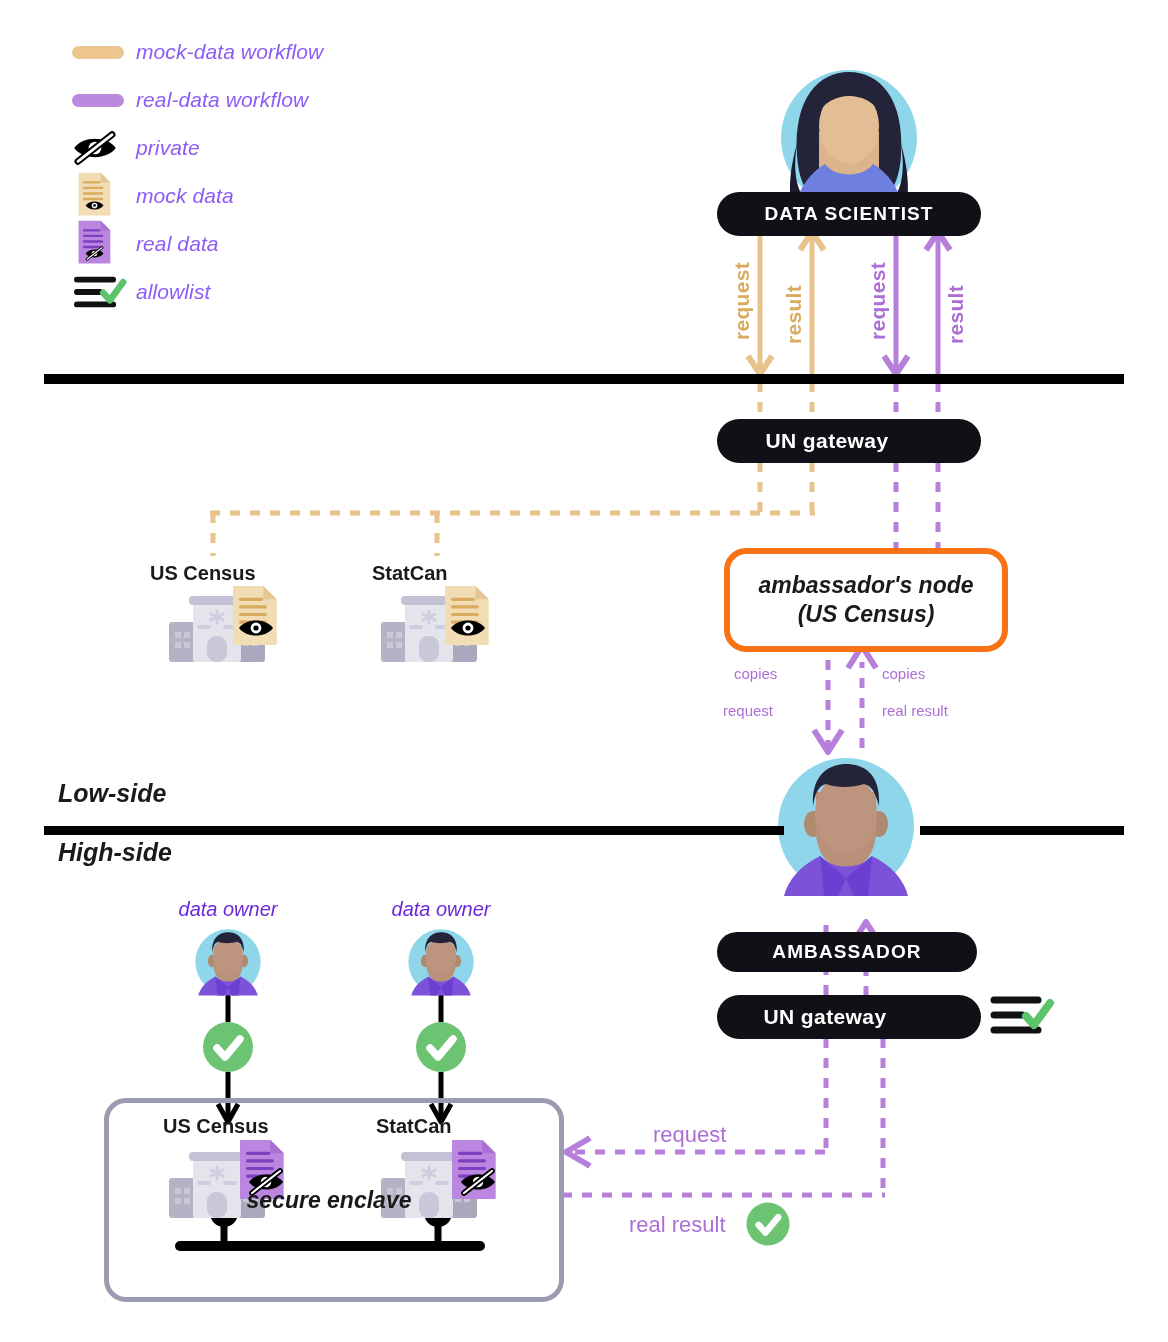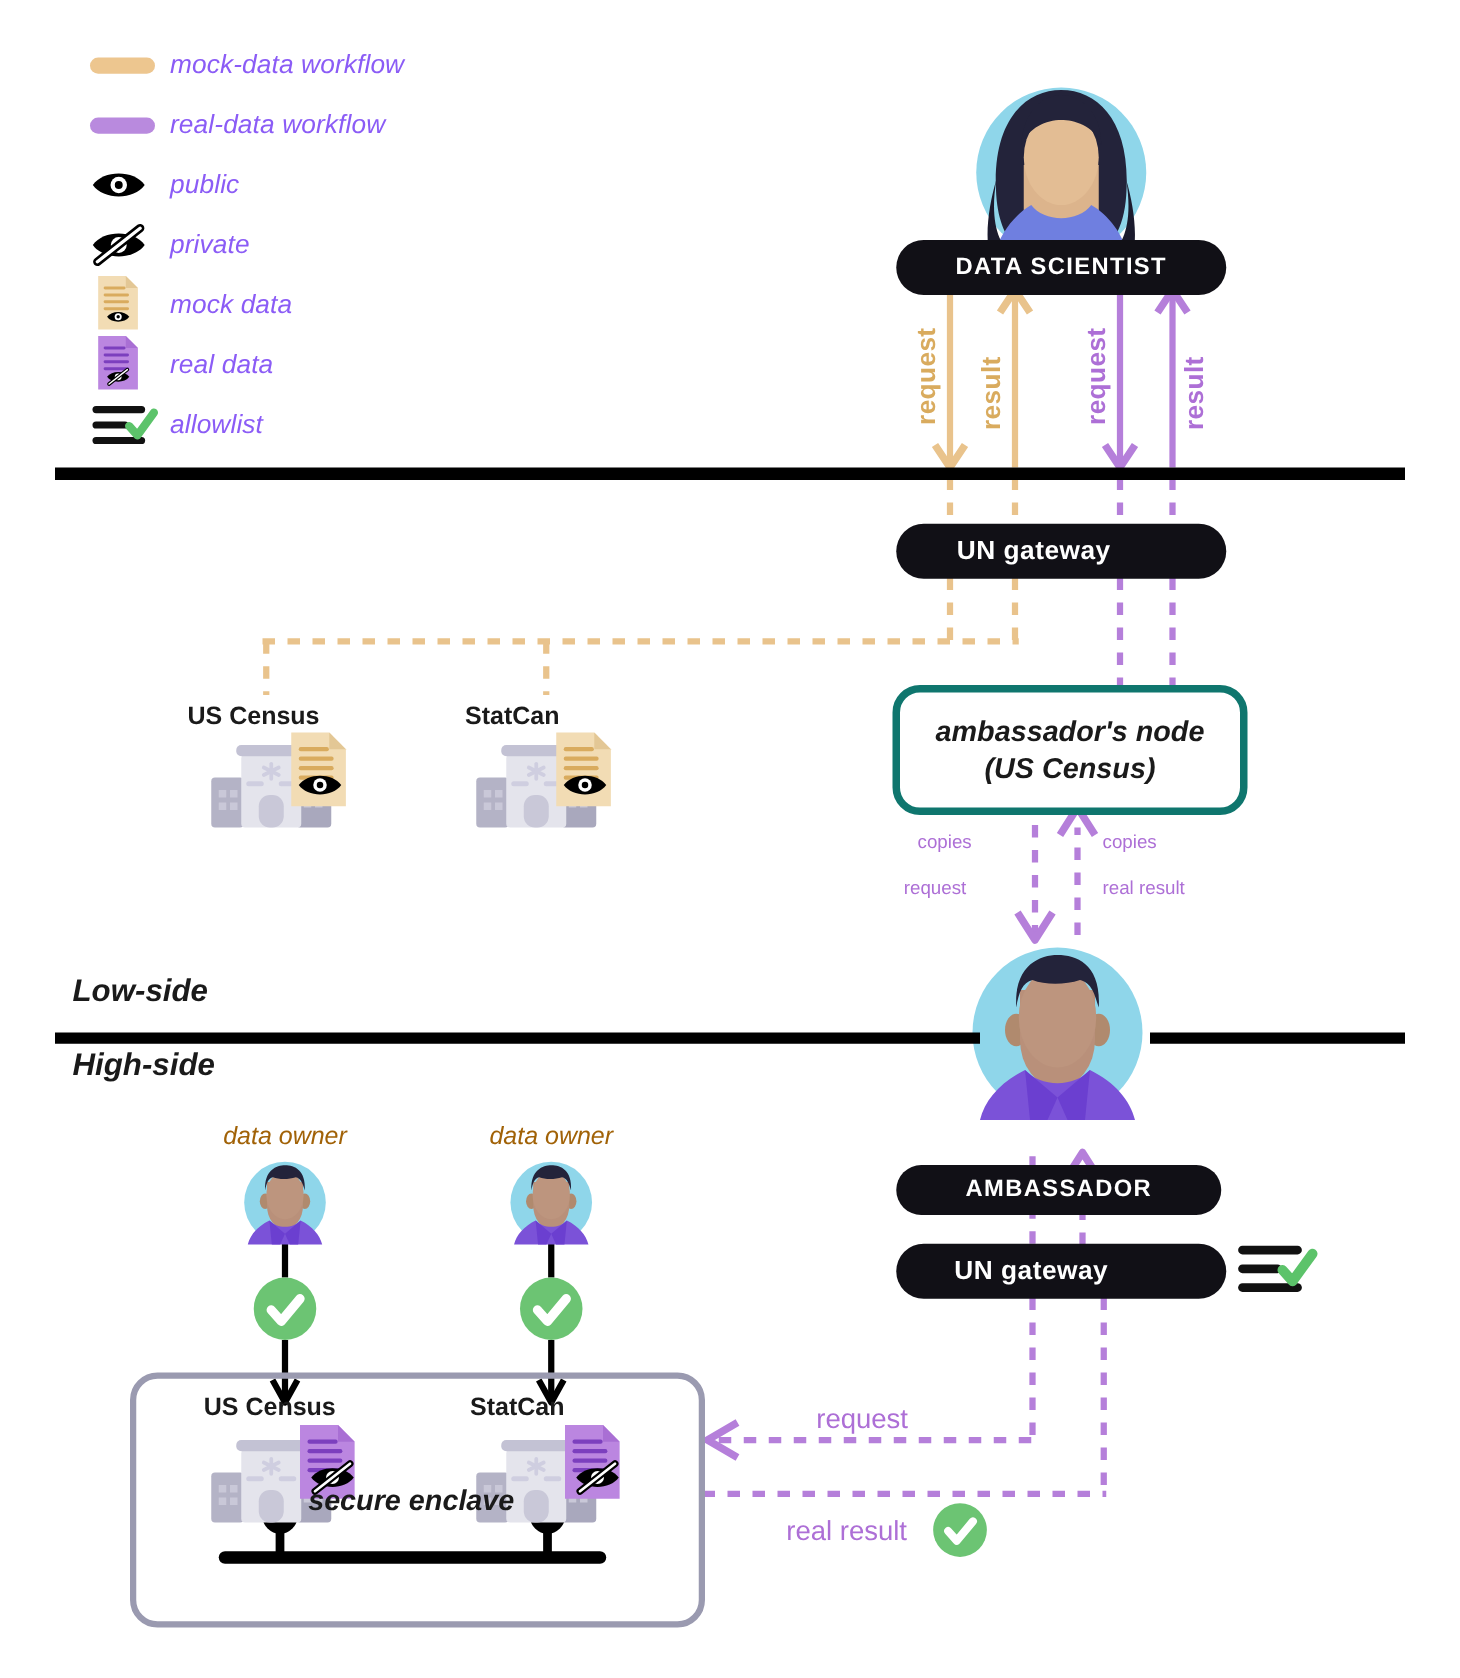--- a/index.html
+++ b/index.html
@@ -16,30 +16,30 @@
   .swatch{width:52px;height:13px;border-radius:7px;}
 
   
   .pill{position:absolute;background:#111016;border-radius:26px;
         display:flex;align-items:center;justify-content:center;gap:10px;
         color:#fff;font-weight:bold;letter-spacing:.4px;}
   .pill.role{font-size:19px;letter-spacing:1.1px;}
   .pill.gw{font-size:21px;}
 
   
-  .nodebox{position:absolute;border:6px solid #0f766e;border-radius:22px;
+  .nodebox{position:absolute;border:6px solid #f97316;border-radius:22px;
            background:#fff;display:flex;flex-direction:column;
            align-items:center;justify-content:center;
-           font-style:italic;font-weight:bold;font-size:23px;line-height:1.28;}
+           font-style:italic;font-weight:bold;font-size:23px;line-height:1.28;margin-left:10px;}
 
   
   .sidelbl{position:absolute;font-style:italic;font-weight:bold;font-size:25px;}
   .srcname{position:absolute;font-weight:bold;font-size:20px;text-align:left;
            white-space:nowrap;}
-  .ownerlbl{position:absolute;font-style:italic;font-size:20px;color:#a16207;
+  .ownerlbl{position:absolute;font-style:italic;font-size:20px;color:#6d28d9;
             text-align:center;white-space:nowrap;}
   .enclbl{position:absolute;font-style:italic;font-weight:bold;font-size:23px;
           text-align:center;white-space:nowrap;}
 
   .flowlbl{position:absolute;font-size:15px;font-weight:500;white-space:nowrap;}
   .flowlbl.vert{writing-mode:vertical-rl;transform:rotate(180deg);
                 font-size:21px;font-weight:bold;letter-spacing:.3px;}
 
   .enclave{position:absolute;border:5px solid #9a9ab0;border-radius:22px;}
 
@@ -295,28 +295,20 @@
     <span class="lg-tx">mock-data workflow</span>
   </div>
 
   <div class="lg-row">
     <span class="lg-ic">
       <span class="swatch" style="background:#b98ade;"></span>
     </span>
     <span class="lg-tx">real-data workflow</span>
   </div>
 
-  <div class="lg-row">
-    <span class="lg-ic">
-      <svg width="46" height="30" viewBox="-23 -15 46 30">
-          <use href="#eye-open" transform="scale(1.22)"></use>
-        </svg>
-    </span>
-    <span class="lg-tx">public</span>
-  </div>
 
   <div class="lg-row">
     <span class="lg-ic">
       <svg width="46" height="34" viewBox="-23 -17 46 34">
           <use href="#eye-slash" transform="scale(1.22)"></use>
         </svg>
     </span>
     <span class="lg-tx">private</span>
   </div>
 

